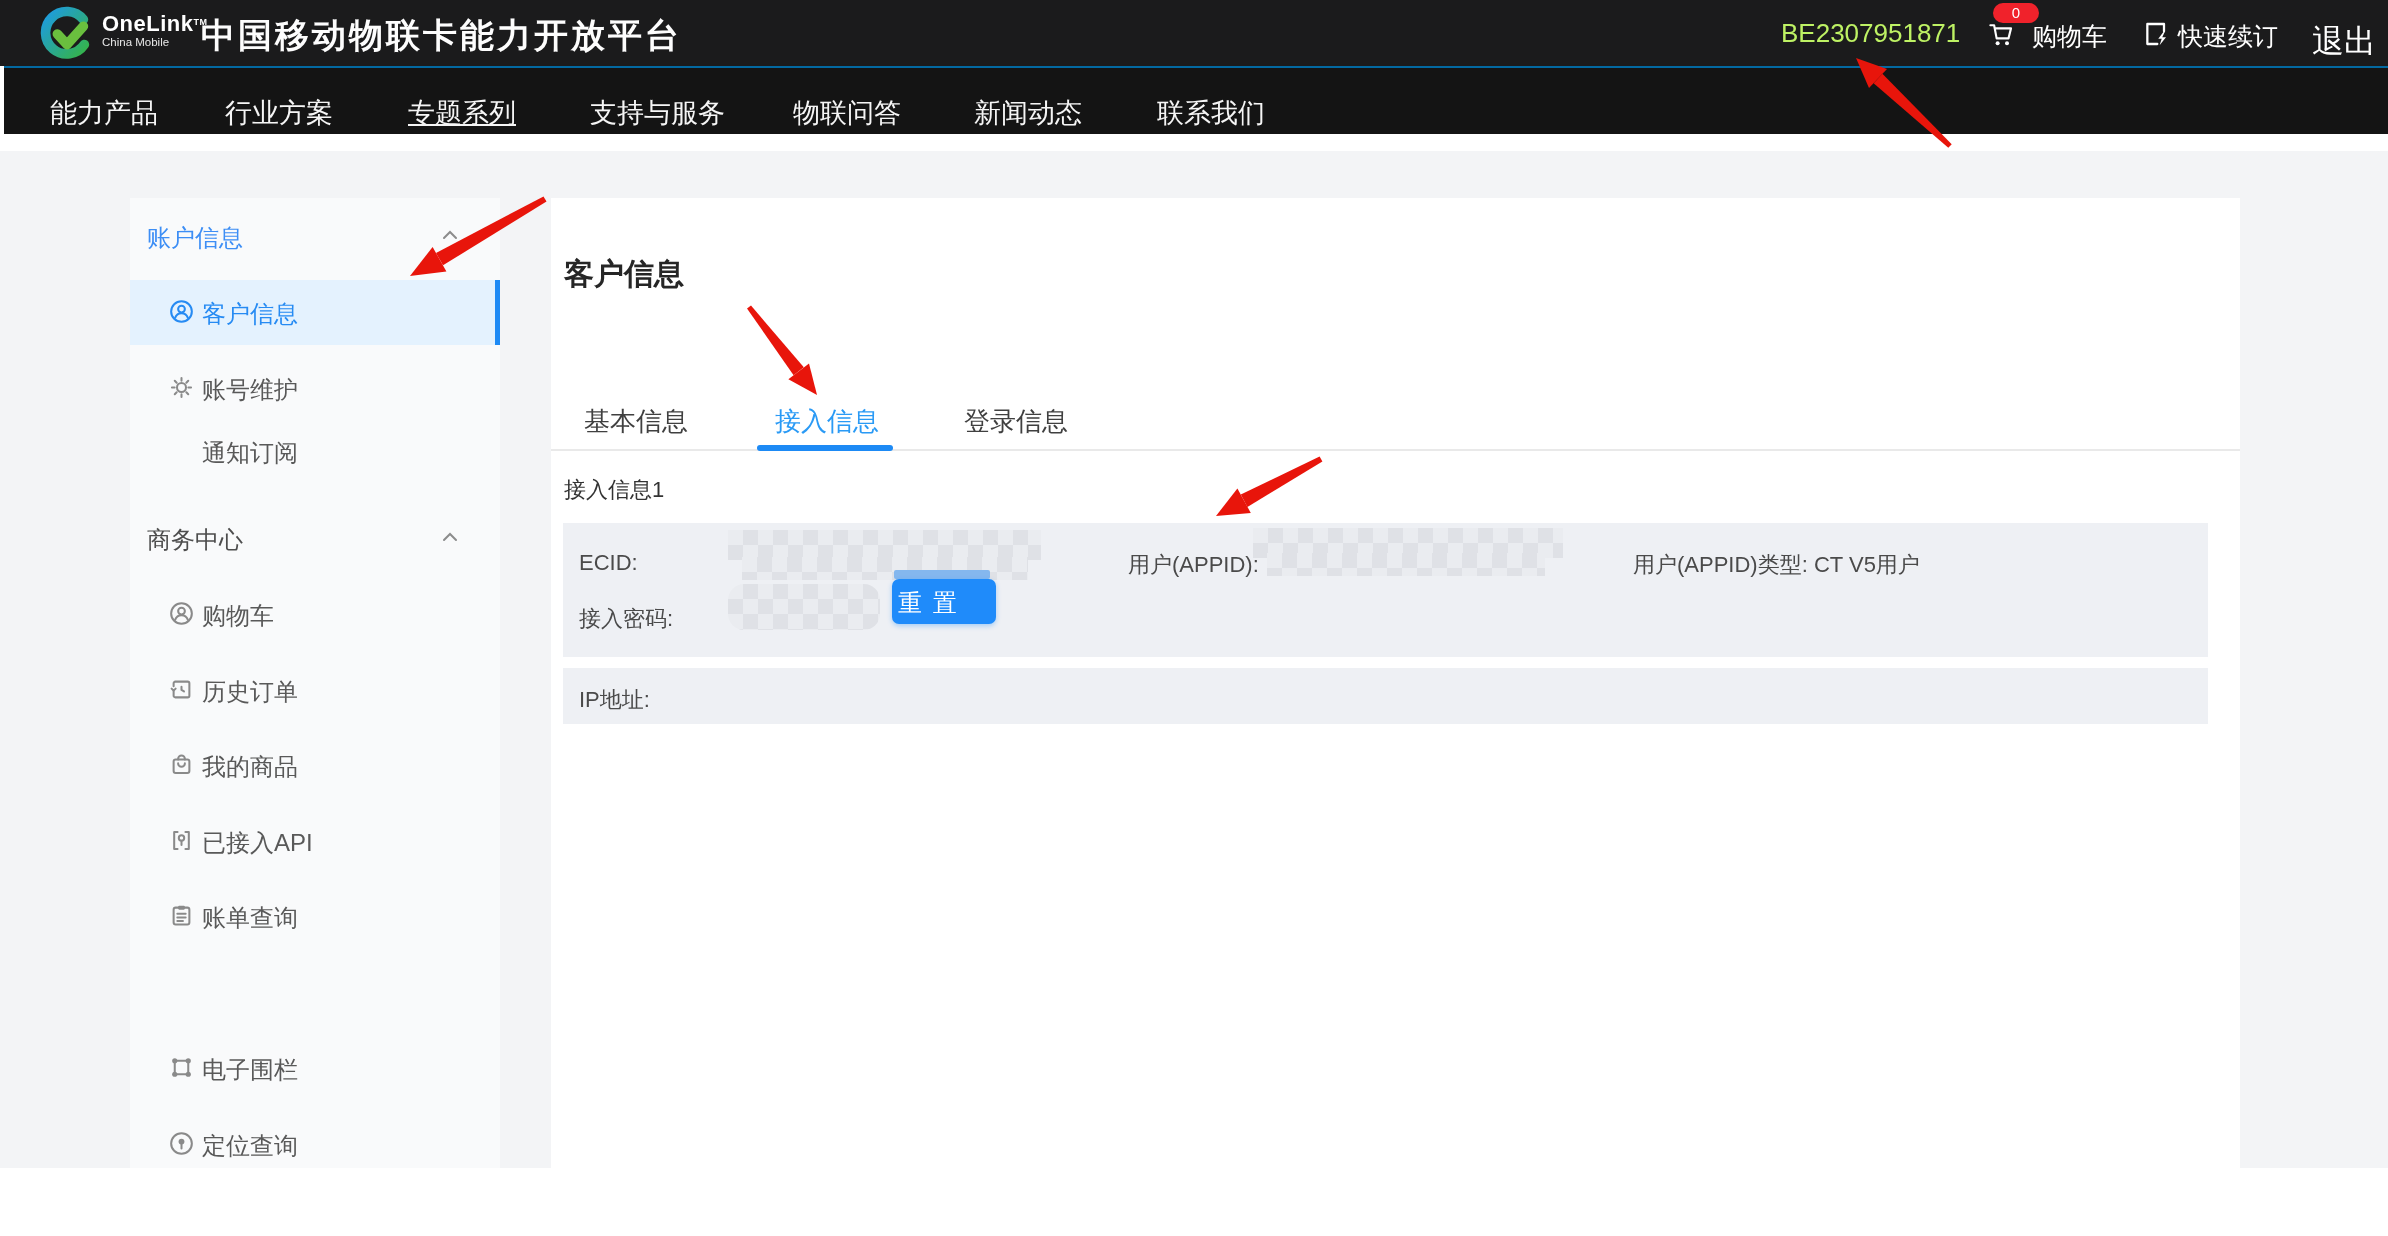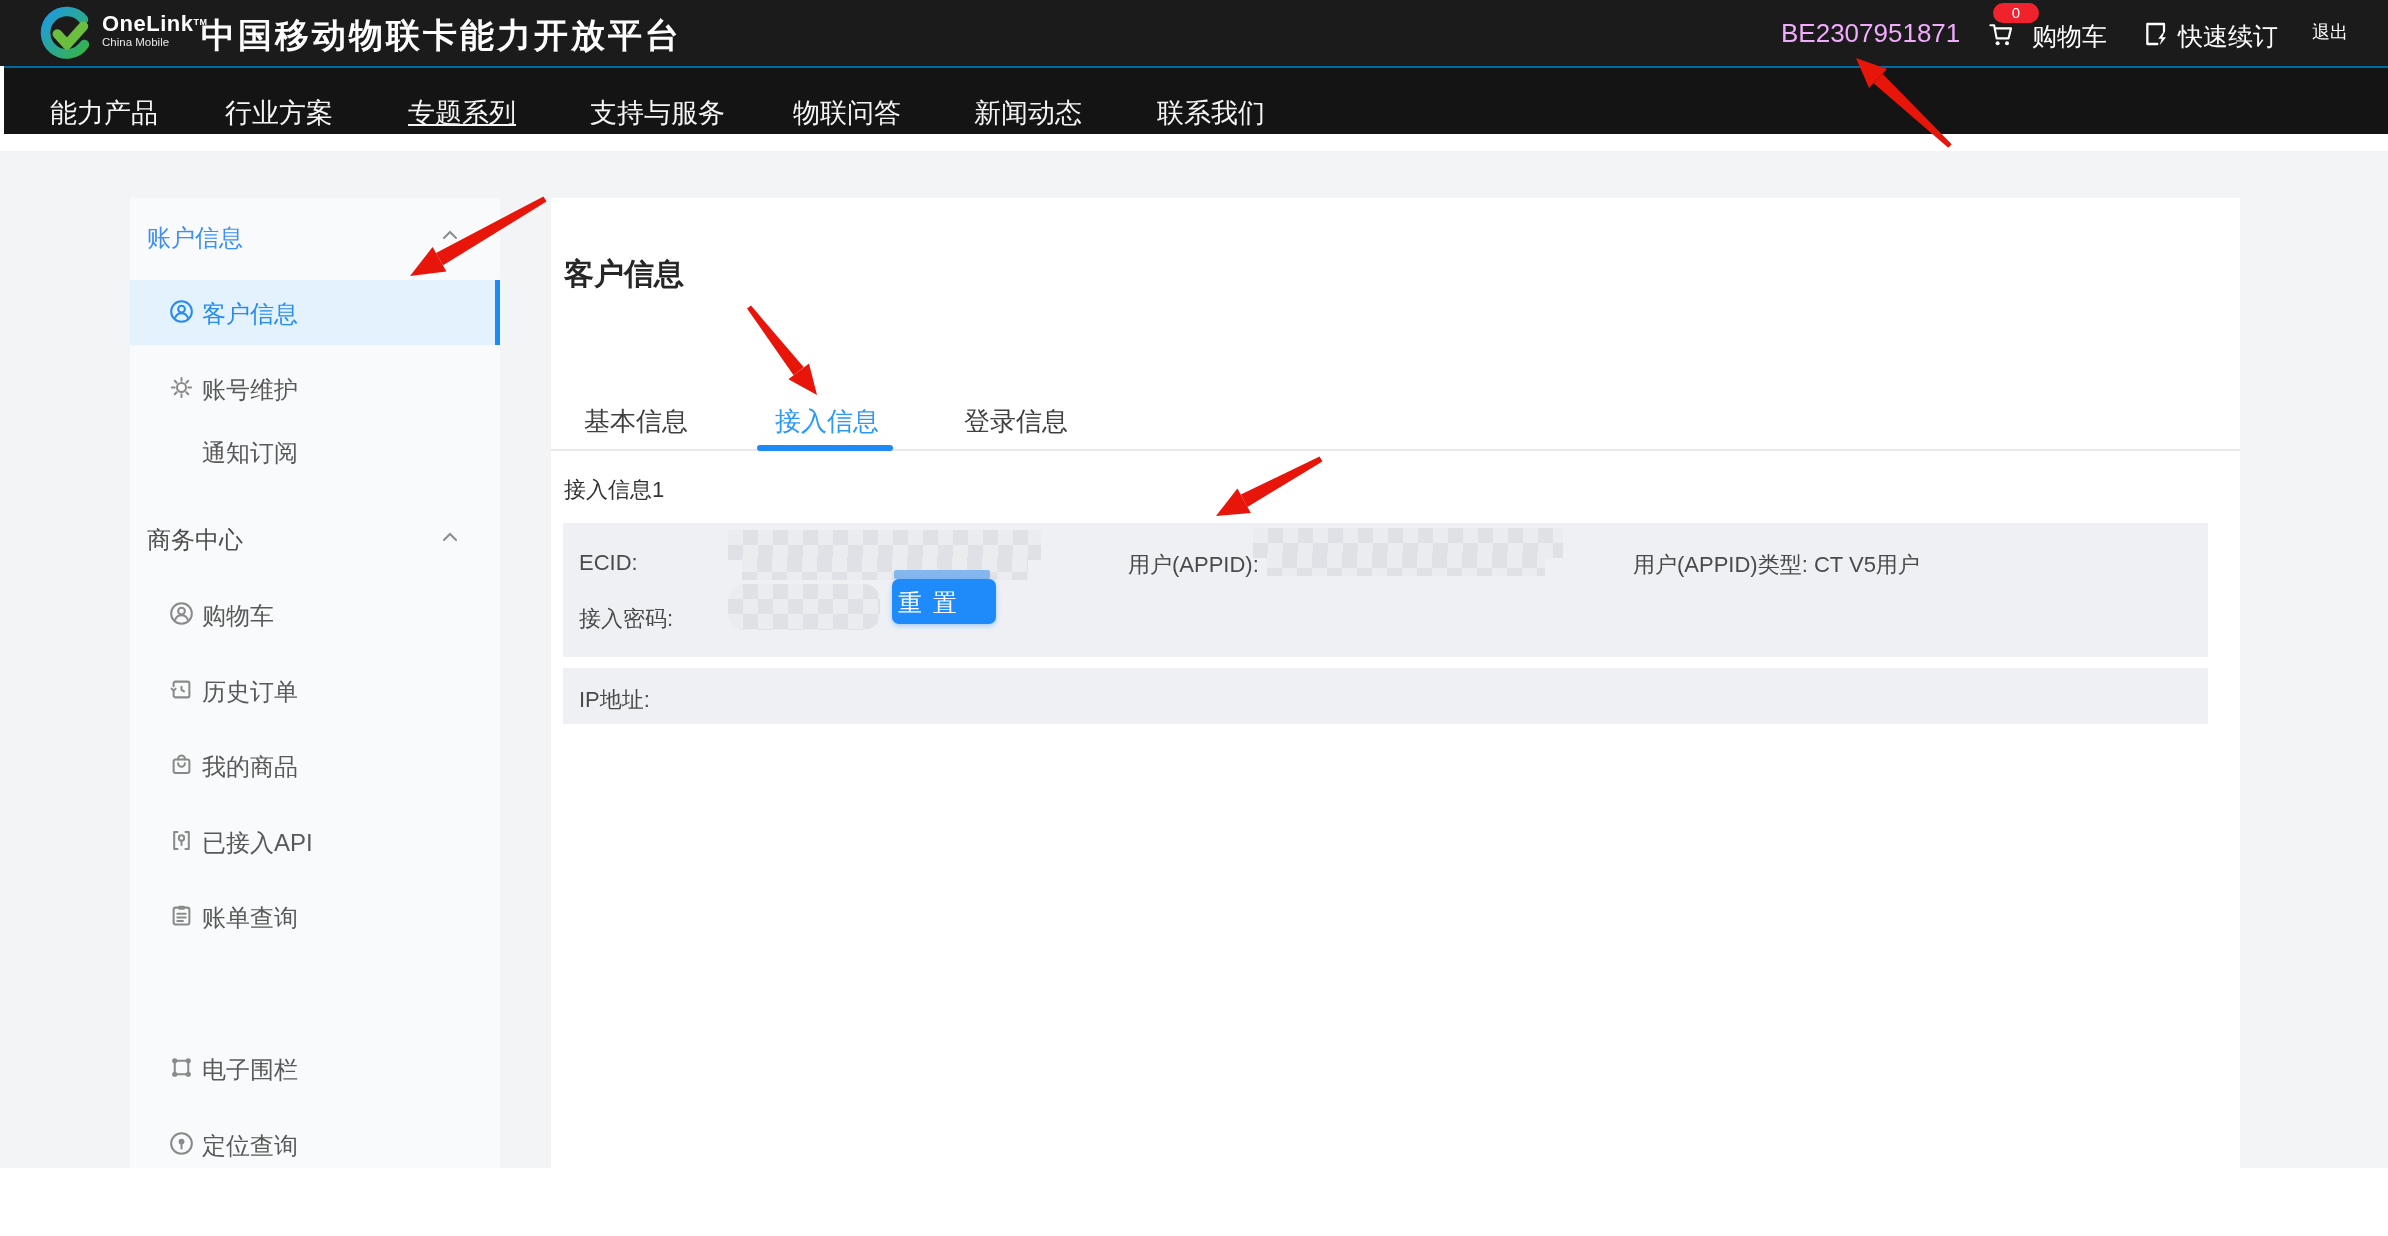--- a/index.html
+++ b/index.html
@@ -8,27 +8,27 @@
 
   
   .topbar{position:absolute;left:0;top:0;width:2388px;height:66px;background:#1b1b1c;}
   .logo-wrap{position:absolute;left:40px;top:4px;width:560px;height:58px;}
   .logo-icon{position:absolute;left:0;top:2px;width:54px;height:54px;}
   .brand-block{position:absolute;left:62px;top:8px;width:130px;height:48px;color:#fff;}
   .brand-name{font-size:22px;font-weight:bold;letter-spacing:.5px;line-height:24px;}
   .brand-tm{font-size:9px;vertical-align:top;position:relative;top:-2px;}
   .brand-sub{font-size:11.5px;line-height:13px;color:#e8e8e8;}
   .site-title{position:absolute;left:201px;top:13px;font-size:34px;font-weight:bold;color:#fdfdfd;letter-spacing:3px;white-space:nowrap;}
-  .user-id{position:absolute;left:1781px;top:18px;font-size:26px;color:#f0abfc;white-space:nowrap;}
+  .user-id{position:absolute;left:1781px;top:18px;font-size:26px;color:#bef264;white-space:nowrap;}
   .cart-icon{position:absolute;left:1986px;top:19px;width:30px;height:30px;}
   .cart-badge{position:absolute;left:1993px;top:3px;min-width:46px;height:20px;background:#f0222b;border-radius:10px;color:#fff;font-size:15px;line-height:20px;text-align:center;padding:0 6px;}
   .cart-label{position:absolute;left:2032px;top:20px;font-size:25px;color:#fff;white-space:nowrap;}
   .renew-icon{position:absolute;left:2140px;top:18px;width:32px;height:32px;}
   .renew-label{position:absolute;left:2178px;top:20px;font-size:25px;color:#fff;white-space:nowrap;}
-  .logout-label{position:absolute;left:2312px;top:20px;font-size:18px;color:#fff;white-space:nowrap;}
+  .logout-label{position:absolute;left:2312px;top:20px;font-size:32px;color:#fff;white-space:nowrap;}
 
   
   .navbar{position:absolute;left:4px;top:66px;width:2388px;height:68px;background:#141414;border-top:2px solid #0369a1;}
   .nav-item{position:absolute;top:27px;font-size:27px;color:#f5f5f5;white-space:nowrap;cursor:pointer;}
   .nav-0{left:46px;}.nav-1{left:221px;}.nav-2{left:404px;text-decoration:underline;}.nav-3{left:586px;}
   .nav-4{left:789px;}.nav-5{left:970px;}.nav-6{left:1153px;}
 
   
   .workspace{position:absolute;left:0;top:151px;width:2388px;height:1017px;background:#f3f4f6;}
 

